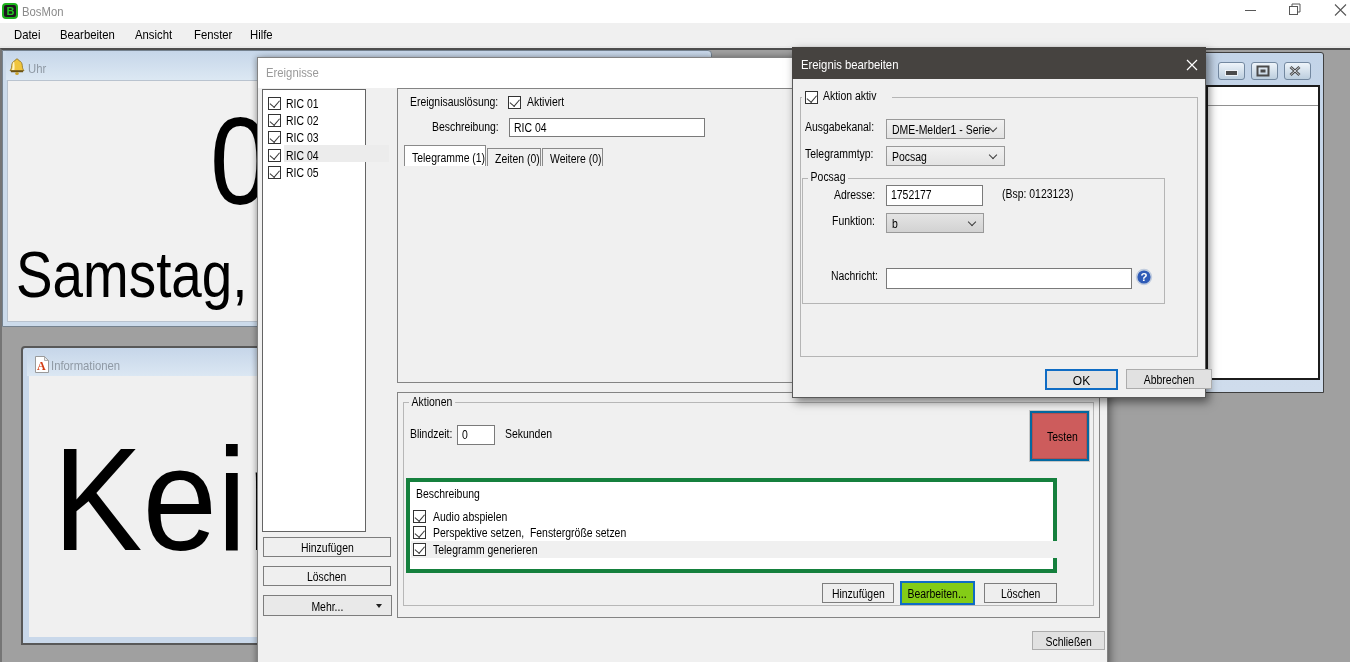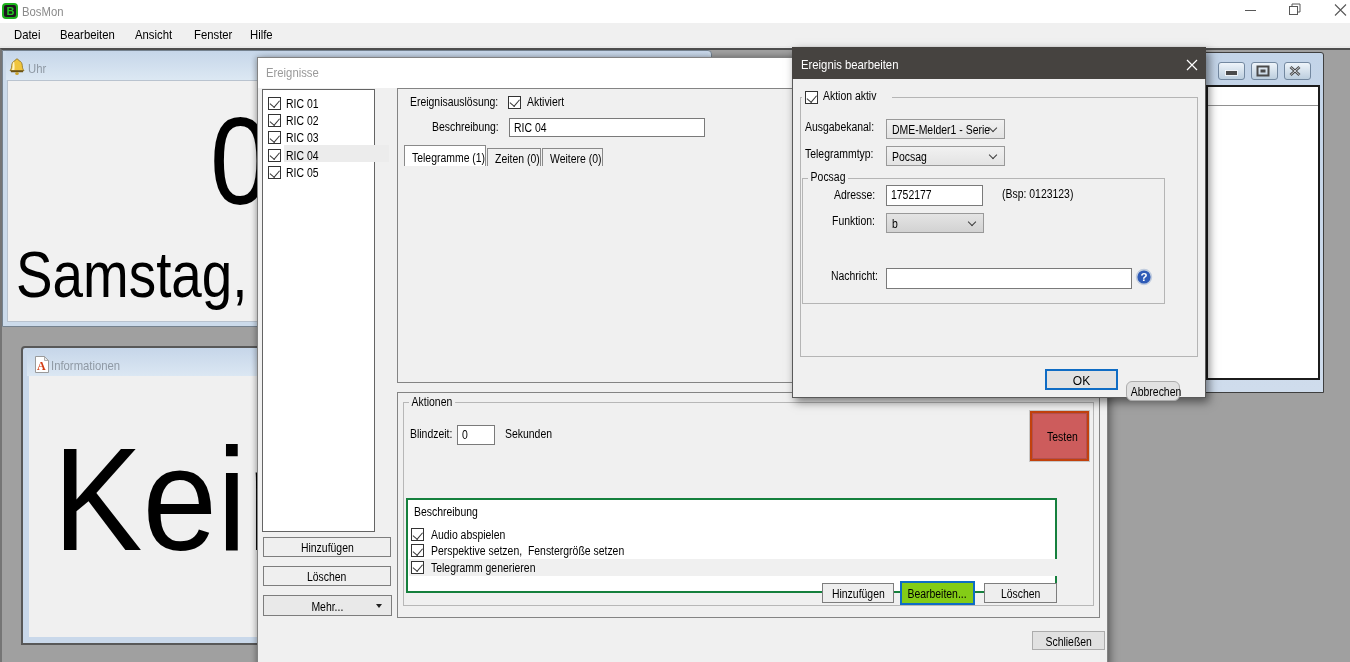--- a/index.html
+++ b/index.html
@@ -92,21 +92,21 @@
   </svg>
   <div class="white" style="left:3px;top:32px;width:114px;height:295px;border:2px solid #1c1c1c;">
     <div class="abs" style="left:0;top:18px;width:110px;height:1px;background:#909090;"></div>
   </div>
 </div>
 
 <div class="abs" id="ereignisse" style="left:257px;top:57px;width:851px;height:610px;background:#f0f0f0;border:1px solid #828282;box-shadow:3px 2px 8px rgba(0,0,0,0.38), -2px 0 5px rgba(0,0,0,0.18);">
   <div class="abs" style="left:0;top:0;width:100%;height:30px;background:#fff;"></div>
   <div class="ttl" style="left:7.5px;top:8px;color:#9a9a9a;">Ereignisse</div>
 
-  <div class="white" style="left:4px;top:31px;width:113px;height:443px;border:1px solid #646464;">
+  <div class="white" style="left:4px;top:31px;width:104px;height:443px;border:1px solid #646464;">
     <div class="cb ck" style="left:5px;top:6.6px;"></div>
       <div class="lbl" style="left:23px;top:7.6px;">RIC 01</div>
     <div class="cb ck" style="left:5px;top:24px;"></div>
       <div class="lbl" style="left:23px;top:25px;">RIC 02</div>
     <div class="cb ck" style="left:5px;top:41.4px;"></div>
       <div class="lbl" style="left:23px;top:42.4px;">RIC 03</div>
     <div class="abs" style="left:21px;top:54.5px;width:105px;height:17.4px;background:#ececec;"></div>
     <div class="cb ck" style="left:5px;top:58.8px;"></div>
       <div class="lbl" style="left:23px;top:59.8px;">RIC 04</div>
     <div class="cb ck" style="left:5px;top:76.2px;"></div>
@@ -147,26 +147,26 @@
   <div class="panel" style="left:139px;top:334px;width:703px;height:226px;">
     <div class="gbox" style="left:5px;top:9px;width:691px;height:204px;">
       <div class="glabel" style="left:5px;top:-7px;">Aktionen</div>
     </div>
     <div class="lbl" style="left:12px;top:35.4px;">Blindzeit:</div>
     <div class="edit" style="left:59px;top:32px;width:38px;height:20px;">
         <span>0</span>
       </div>
     <div class="lbl" style="left:107px;top:35.4px;">Sekunden</div>
 
-    <div class="abs" style="left:631px;top:17px;width:61px;height:52px;border:1px solid #c6c6c6;background:#c2410c;">
+    <div class="abs" style="left:631px;top:17px;width:61px;height:52px;border:1px solid #c6c6c6;background:#0369a1;">
       <div class="abs" style="left:2px;top:2px;width:55px;height:46px;background:#cd5c5c;border:1px solid #b25050;"></div>
       <div class="lbl" style="left:17px;top:20px;">Testen</div>
     </div>
 
-    <div class="white" style="left:8px;top:85px;width:651px;height:95px;border:2px solid #15803d;margin-top:20px;">
+    <div class="white" style="left:8px;top:85px;width:651px;height:95px;border:4px solid #15803d;">
       <div class="lbl" style="left:6px;top:6.4px;">Beschreibung</div>
       <div class="cb ck" style="left:3px;top:28px;"></div>
         <div class="lbl" style="left:23px;top:29px;">Audio abspielen</div>
       <div class="cb ck" style="left:3px;top:44px;"></div>
         <div class="lbl" style="left:23px;top:45px;">Perspektive setzen,&nbsp; Fenstergröße setzen</div>
       <div class="abs" style="left:1px;top:59px;width:651px;height:17px;background:#f0f0f0;"></div>
       <div class="cb ck" style="left:3px;top:60.5px;"></div>
         <div class="lbl" style="left:23px;top:61.5px;">Telegramm generieren</div>
     </div>
     <div class="btn" style="left:424px;top:190px;width:72px;height:20px;background:#eee;">
@@ -223,16 +223,16 @@
     <div class="edit" style="left:83px;top:89px;width:246px;height:21px;"></div>
     <svg style="position:absolute;left:332px;top:89px" width="18" height="18" viewBox="0 0 18 18">
       <circle cx="9" cy="9" r="7.4" fill="#2f5bb7" stroke="#c2cdde" stroke-width="1.6"></circle>
       <text x="5.6" y="13.3" font-size="11.5" font-weight="bold" fill="#fff" font-family="Liberation Sans,sans-serif">?</text>
     </svg>
   </div>
 
   <div class="abs" style="left:252px;top:321px;width:73px;height:21px;border:2px solid #0f6cc4;background:#e2e2e2;">
       <span style="position:absolute;left:0;right:0;top:4px;text-align:center;font-size:12px;line-height:12px;">OK</span>
     </div>
-  <div class="btn10" style="left:333px;top:333px;width:54px;height:20px;border-radius:6px;">
+  <div class="btn10" style="left:333px;top:321px;width:86px;height:20px;">
       <span style="top:4px"><i>Abbrechen</i></span>
     </div>
 </div>
 
 </body></html>

